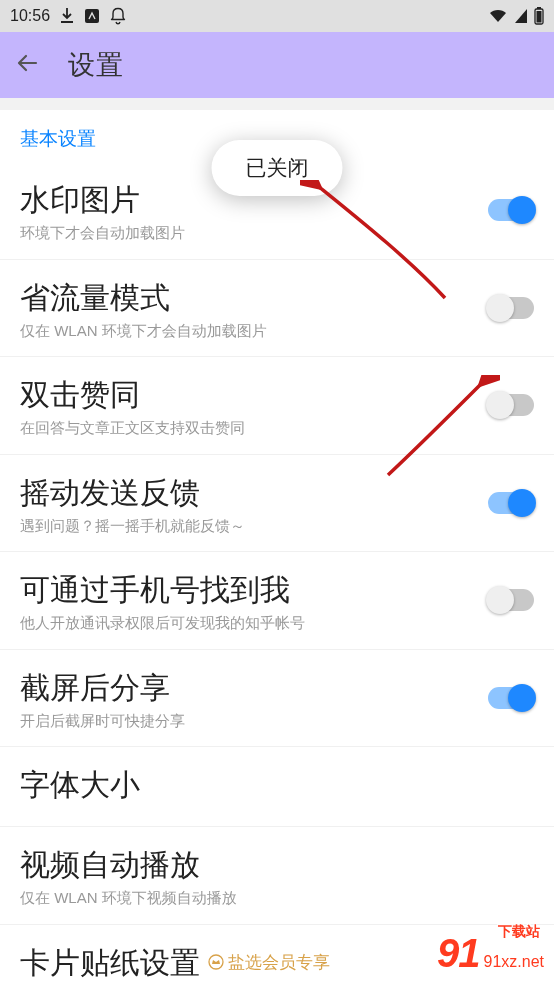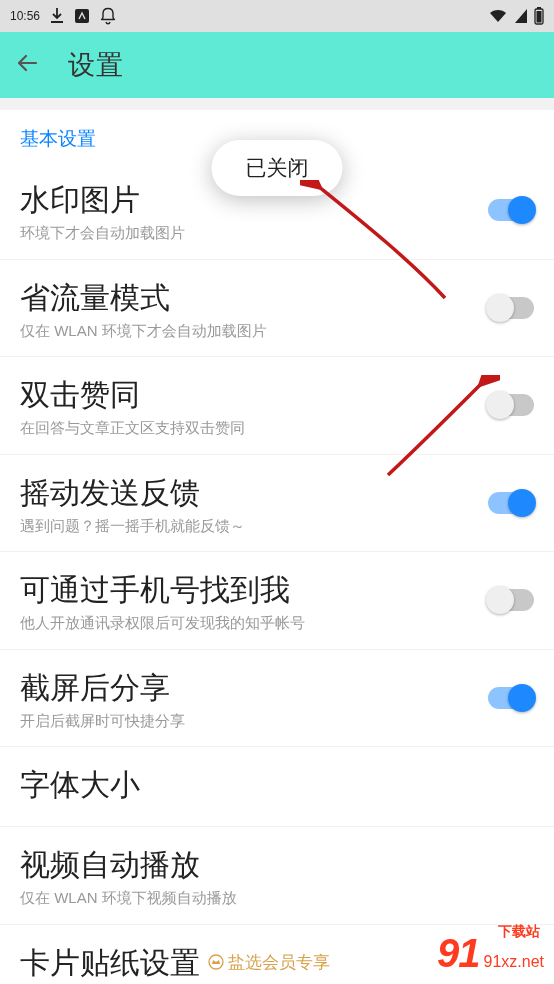--- a/index.html
+++ b/index.html
@@ -5,30 +5,30 @@
   * { box-sizing: border-box; margin: 0; padding: 0; }
   html, body { width: 554px; height: 984px; font-family: -apple-system, "Helvetica Neue", Arial, sans-serif; background: #fff; overflow: hidden; }
   .root { width: 554px; height: 984px; position: relative; background: #fff; }
 
   .status-bar {
     height: 32px;
     background: #e0e0e0;
     display: flex;
     align-items: center;
     padding: 0 10px;
-    font-size: 12px;
+    font-size: 16px;
     color: #222;
   }
   .status-left { display: flex; align-items: center; gap: 10px; }
   .status-right { margin-left: auto; display: flex; align-items: center; gap: 6px; }
   .status-icon { display: inline-flex; }
 
   .app-bar {
     height: 66px;
-    background: #5eead4;
+    background: #c4b5fd;
     display: flex;
     align-items: center;
     padding: 0 16px;
     gap: 28px;
     border-bottom: 0;
   }
   .app-title { font-size: 27px; color: #333; letter-spacing: 1px; }
 
   .divider-thick { height: 12px; background: #f2f2f2; }
 

